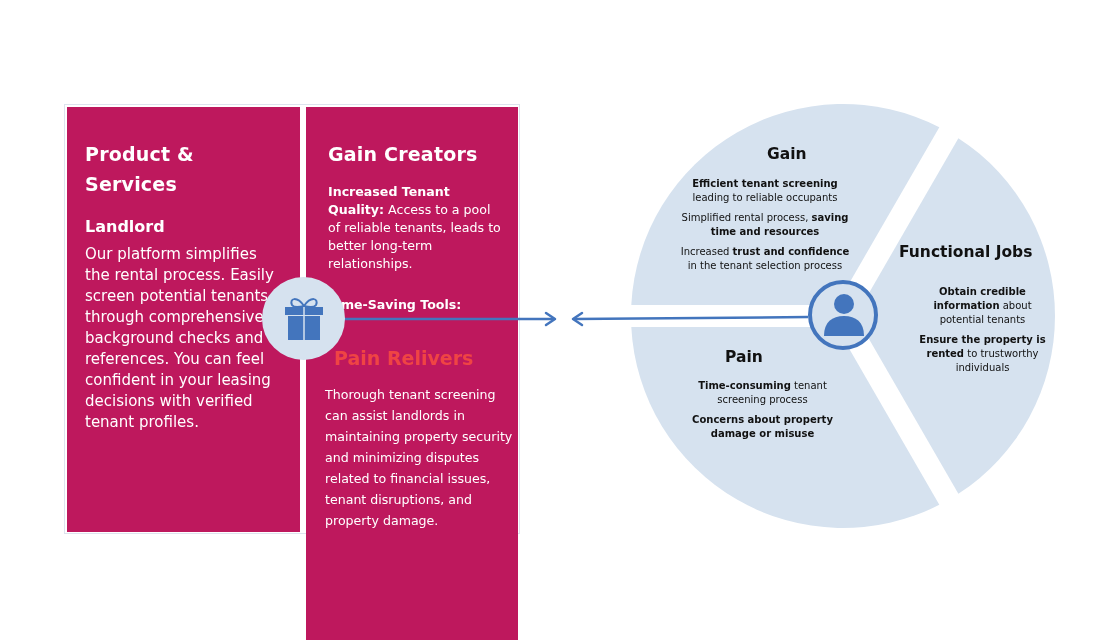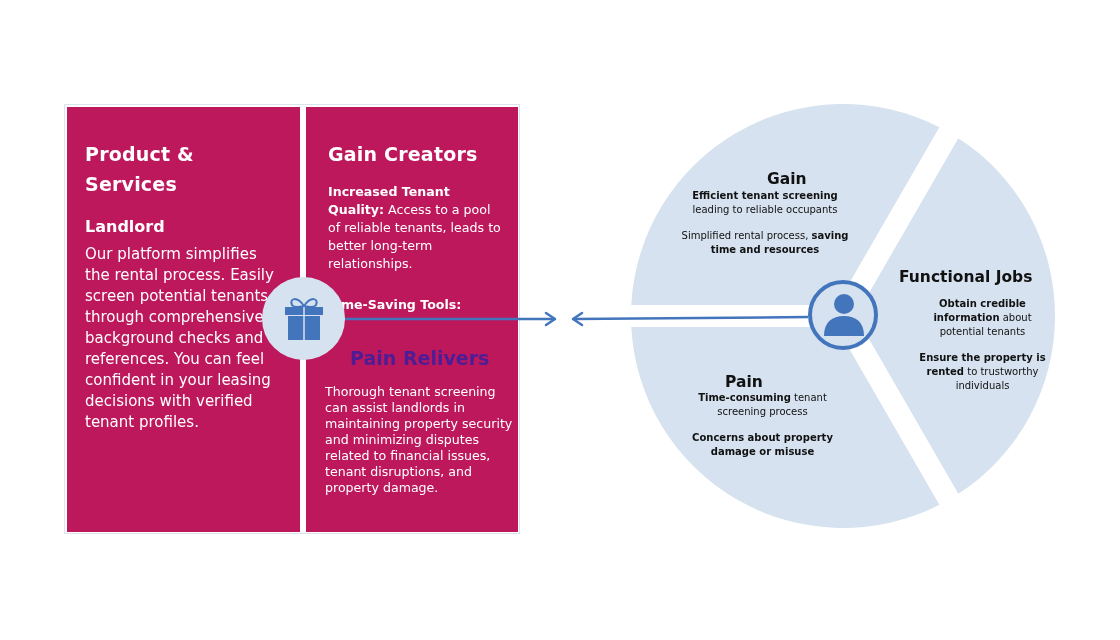--- a/index.html
+++ b/index.html
@@ -1,34 +1,34 @@
 <!DOCTYPE html>
 <html><head>
 <meta charset="utf-8">
 <style>
   html, body { margin:0; padding:0; background:#ffffff; }
   body { width:1120px; height:640px; position:relative; overflow:hidden; font-family:"DejaVu Sans", sans-serif; }
   .frame { position:absolute; left:64px; top:104px; width:456px; height:430px; border:1px solid #dde3ee; box-sizing:border-box; }
   .box { position:absolute; background:#be185d; color:#ffffff; box-sizing:border-box; }
   #box-products { left:67px; top:107px; width:233px; height:425px; padding:32px 18px 0 18px; }
-  #box-gain { left:306px; top:107px; width:212px; height:425px; padding:32px 14px 0 22px; }
+  #box-gain { left:306px; top:107px; width:212px; height:533px; padding:32px 14px 0 22px; }
   .h1 { font-size:19px; font-weight:bold; line-height:30px; margin:0; letter-spacing:0.2px; }
   .h2 { font-size:16px; font-weight:bold; margin:18px 0 8px 0; }
   .para { font-size:15px; line-height:21px; margin:0; }
   .gc-text { font-size:12.6px; line-height:18px; margin:14px 0 0 0; }
   .gc-text b { font-weight:bold; }
   .ts { font-size:12.6px; font-weight:bold; margin:24px 0 0 0; }
-  .pr-title { position:absolute; left:334px; top:347px; font-size:19px; font-weight:bold; color:#4c1d95;margin-left:16px; }
-  .pr-text { position:absolute; left:325px; top:384px; width:190px; font-size:12.6px; line-height:16px; color:#fff; }
+  .pr-title { position:absolute; left:334px; top:347px; font-size:19px; font-weight:bold; color:#ef4444; }
+  .pr-text { position:absolute; left:325px; top:384px; width:190px; font-size:12.6px; line-height:21px; color:#fff; }
   .gift-circle { position:absolute; left:262px; top:277px; width:83px; height:83px; border-radius:50%; background:#d6e2ef; }
   .gift-icon { position:absolute; left:283px; top:294px; }
   svg.diagram { position:absolute; left:0; top:0; }
   .seg-text { position:absolute; color:#111; text-align:center; font-size:10px; line-height:14px; }
-  .seg-title { position:absolute; color:#111; font-weight:bold; font-size:15.5px;margin-top:25px; }
-  .seg-text p { margin:12px 0 6px 0; }
+  .seg-title { position:absolute; color:#111; font-weight:bold; font-size:15.5px; }
+  .seg-text p { margin:0 0 6px 0; }
   .person-circle { position:absolute; left:808px; top:280px; width:70px; height:70px; border-radius:50%; background:#d6e2ef; border:4px solid #4375bd; box-sizing:border-box; }
 </style>
 </head>
 <body>
 
 <div class="frame"></div>
 
 <div class="box" id="box-products">
   <div class="h1">
     <span>Product &amp;</span><br>
@@ -72,20 +72,21 @@
 <div class="person-circle"></div>
 <svg style="position:absolute;left:822px;top:292px;" width="44" height="46" viewBox="0 0 44 46">
   <circle cx="22" cy="12" r="10" fill="#4375bd"></circle>
   <path d="M2 44 C2 30, 10 24, 22 24 C34 24, 42 30, 42 44 Z" fill="#4375bd"></path>
 </svg>
 
 <div class="seg-title" style="left:767px;top:145px;">Gain</div>
 <div class="seg-text" style="left:675px;top:177px;width:180px;">
   <p><b>Efficient tenant screening</b><span> leading to reliable occupants</span></p>
   <p><span>Simplified rental process, </span><b>saving time and resources</b></p>
+  <p><span>Increased </span><b>trust and confidence</b><span> in the tenant selection process</span></p>
 </div>
 
 <div class="seg-title" style="left:725px;top:348px;">Pain</div>
 <div class="seg-text" style="left:680px;top:379px;width:165px;">
   <p><b>Time-consuming</b><span> tenant screening process</span></p>
   <p><b>Concerns about property damage or misuse</b></p>
 </div>
 
 <div class="seg-title" style="left:899px;top:243px;">Functional Jobs</div>
 <div class="seg-text" style="left:910px;top:285px;width:145px;">

